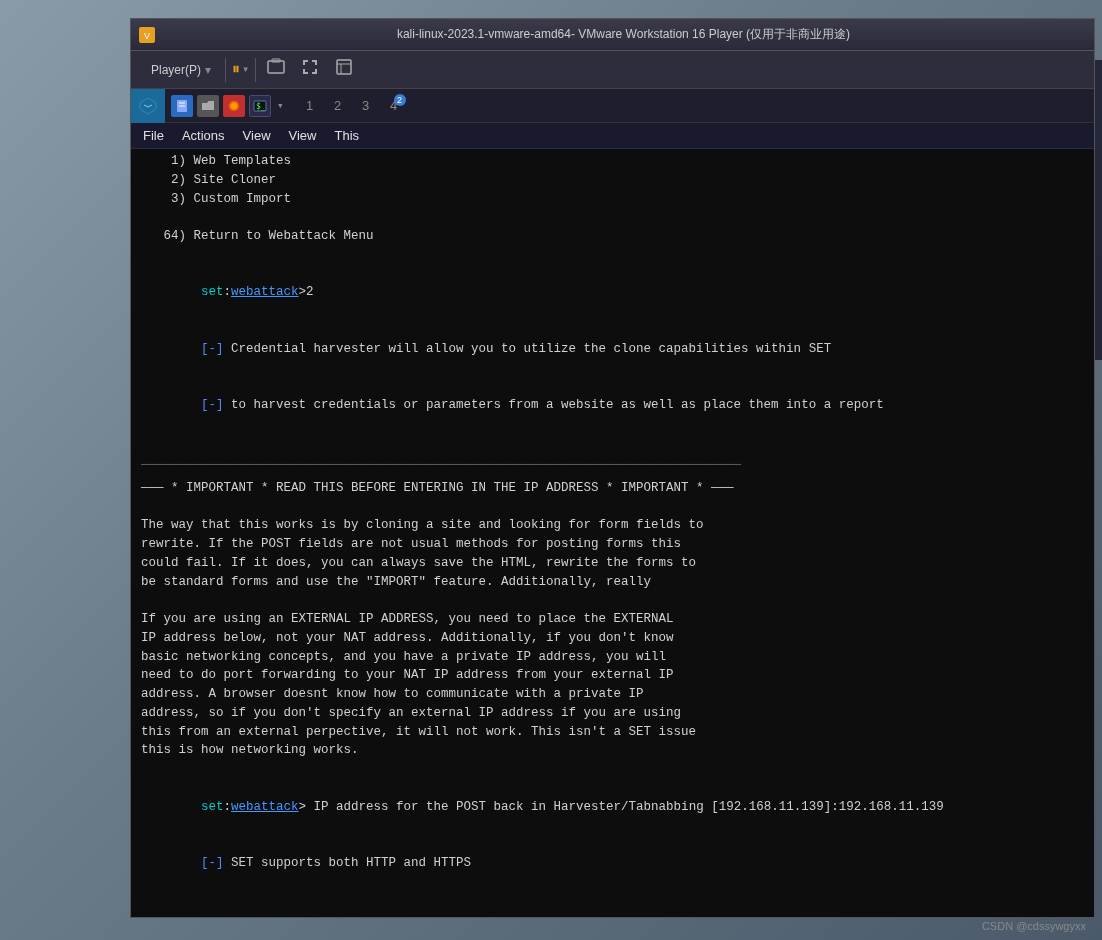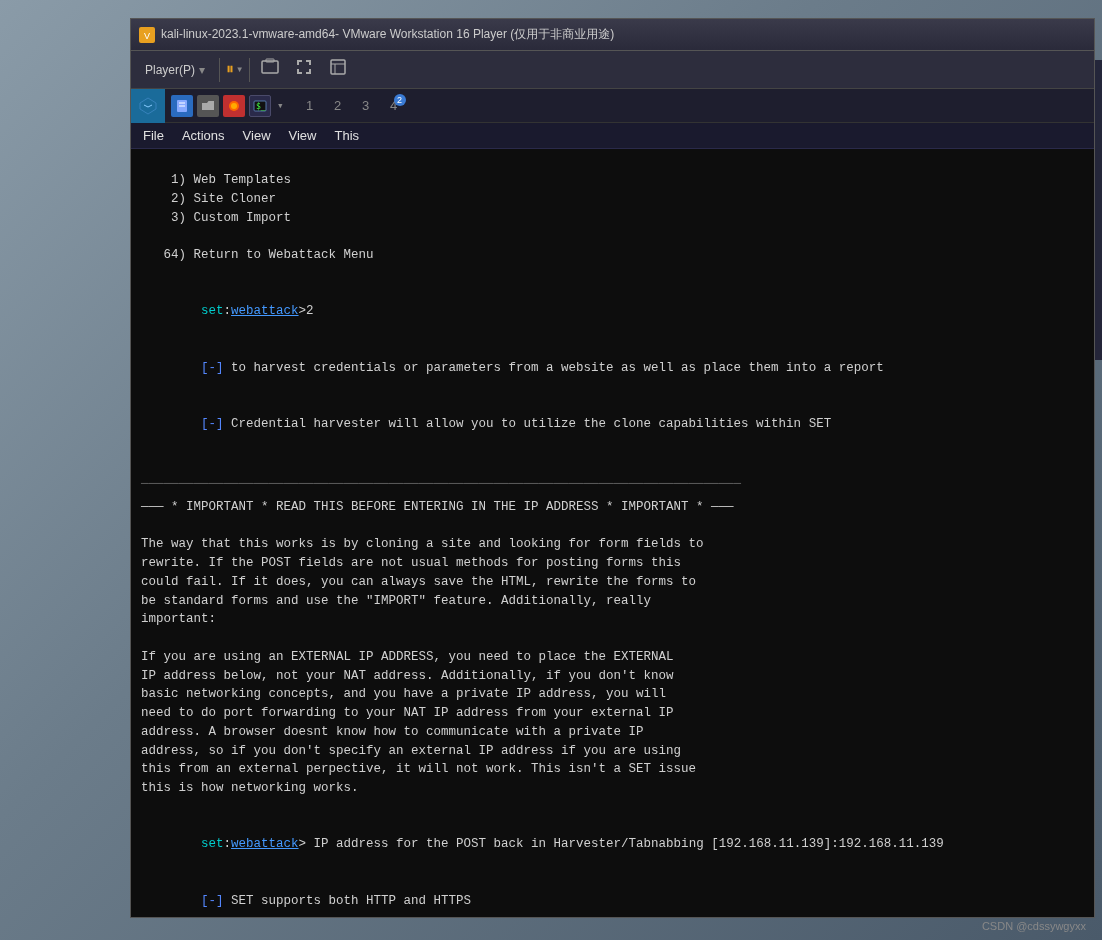--- a/index.html
+++ b/index.html
@@ -49,29 +49,30 @@
       width: 16px;
       height: 16px;
       margin-right: 6px;
       flex-shrink: 0;
     }
     .title-bar-text {
       color: #ccc;
       font-family: Arial, sans-serif;
       font-size: 12px;
       flex: 1;
+      text-align: center;
     }
 
     
     .toolbar {
       background: #2d2d3d;
       height: 38px;
       display: flex;
       align-items: center;
-      padding: 0 6px;
+      padding: 0 12px;
       gap: 6px;
       border-bottom: 1px solid #444;
       flex-shrink: 0;
     }
     .toolbar-btn {
       color: #ccc;
       font-family: Arial, sans-serif;
       font-size: 12px;
       padding: 3px 8px;
       cursor: pointer;
@@ -202,21 +203,21 @@
       padding: 2px 8px;
       cursor: pointer;
       border-radius: 2px;
     }
 
     
     .terminal-content {
       background: #0d0d0d;
       flex: 1;
       overflow-y: auto;
-      padding: 22px 10px;
+      padding: 3px 10px;
       font-size: 12.5px;
       line-height: 1.5;
       color: #d0d0d0;
       position: relative;
     }
     .terminal-content::-webkit-scrollbar {
       width: 10px;
     }
     .terminal-content::-webkit-scrollbar-track {
       background: #1a1a2a;
@@ -381,34 +382,33 @@
       <div class="line c-white">    2) Site Cloner</div>
       <div class="line c-white">    3) Custom Import</div>
       <div class="line">&nbsp;</div>
       <div class="line c-white">   64) Return to Webattack Menu</div>
       <div class="line">&nbsp;</div>
 
       <div class="line">
         <span class="c-cyan">set</span><span class="c-white">:</span><span class="c-link">webattack</span><span class="c-white">&gt;2</span>
       </div>
       <div class="line">
+        <span class="c-blue">[-]</span><span class="c-white"> Credential harvester will allow you to utilize the clone capabilities within SET</span>
+      </div>
+      <div class="line">
         <span class="c-blue">[-]</span><span class="c-white"> to harvest credentials or parameters from a website as well as place them into a report</span>
-      </div>
-      <div class="line">
-        <span class="c-blue">[-]</span><span class="c-white"> Credential harvester will allow you to utilize the clone capabilities within SET</span>
       </div>
       <div class="line">&nbsp;</div>
       <div class="line c-gray separator-line">────────────────────────────────────────────────────────────────────────────────</div>
       <div class="line c-white">——— * IMPORTANT * READ THIS BEFORE ENTERING IN THE IP ADDRESS * IMPORTANT * ———</div>
       <div class="line">&nbsp;</div>
       <div class="line c-white">The way that this works is by cloning a site and looking for form fields to</div>
       <div class="line c-white">rewrite. If the POST fields are not usual methods for posting forms this</div>
       <div class="line c-white">could fail. If it does, you can always save the HTML, rewrite the forms to</div>
       <div class="line c-white">be standard forms and use the "IMPORT" feature. Additionally, really</div>
-      <div class="line c-white">important:</div>
       <div class="line">&nbsp;</div>
       <div class="line c-white">If you are using an EXTERNAL IP ADDRESS, you need to place the EXTERNAL</div>
       <div class="line c-white">IP address below, not your NAT address. Additionally, if you don't know</div>
       <div class="line c-white">basic networking concepts, and you have a private IP address, you will</div>
       <div class="line c-white">need to do port forwarding to your NAT IP address from your external IP</div>
       <div class="line c-white">address. A browser doesnt know how to communicate with a private IP</div>
       <div class="line c-white">address, so if you don't specify an external IP address if you are using</div>
       <div class="line c-white">this from an external perpective, it will not work. This isn't a SET issue</div>
       <div class="line c-white">this is how networking works.</div>
       <div class="line">&nbsp;</div>

